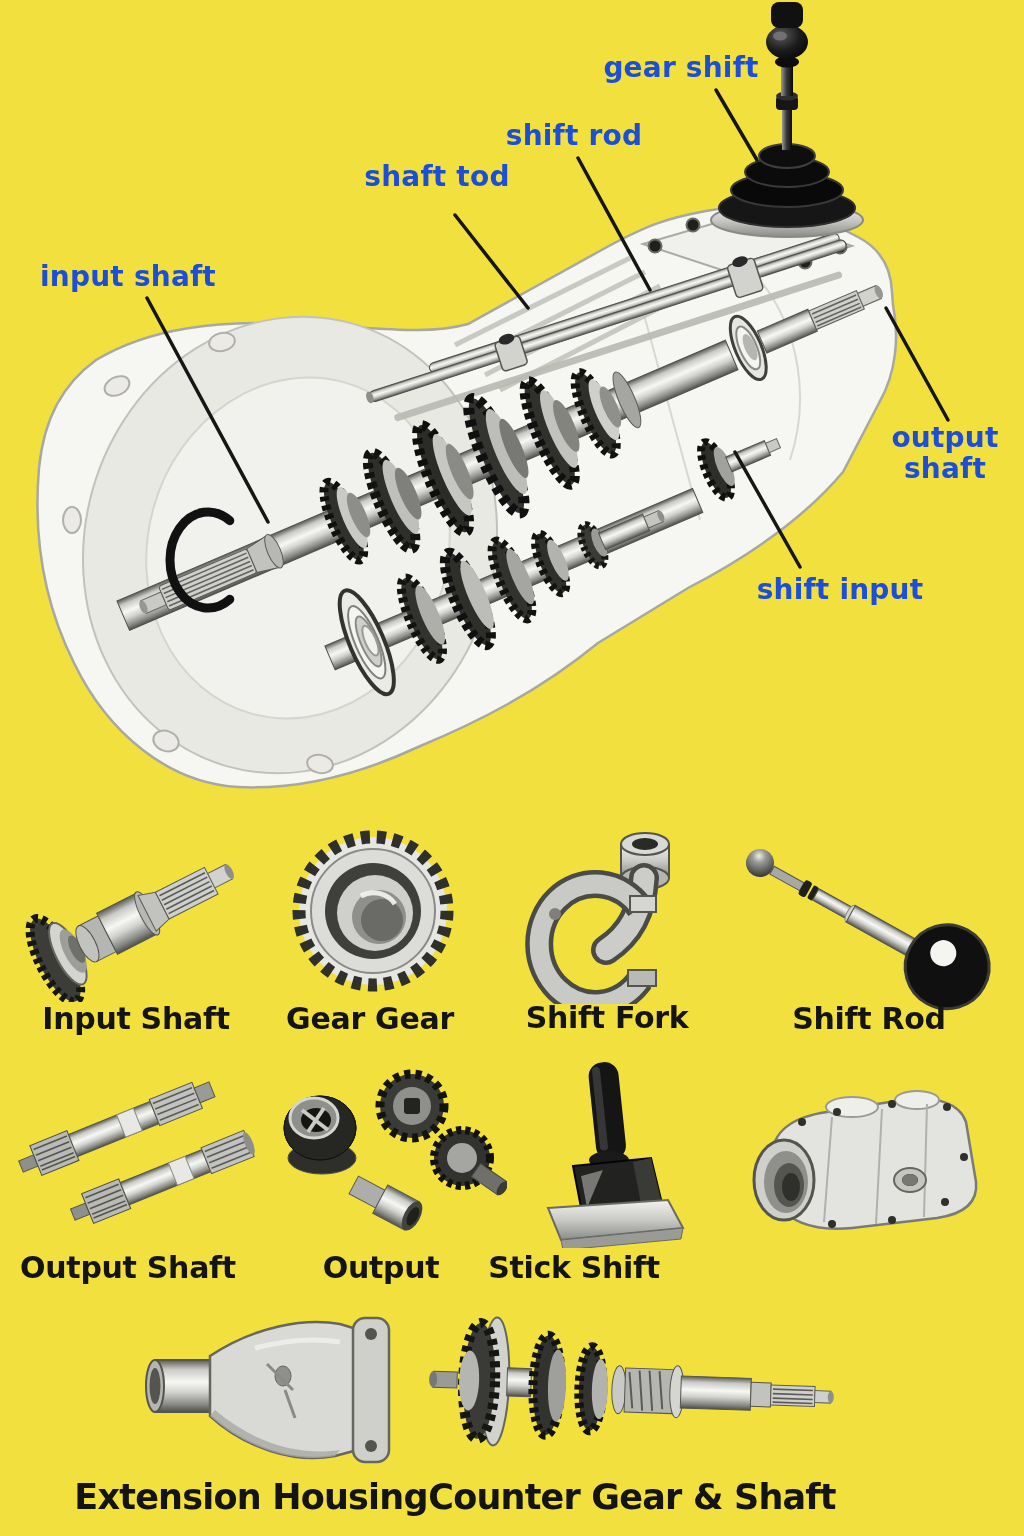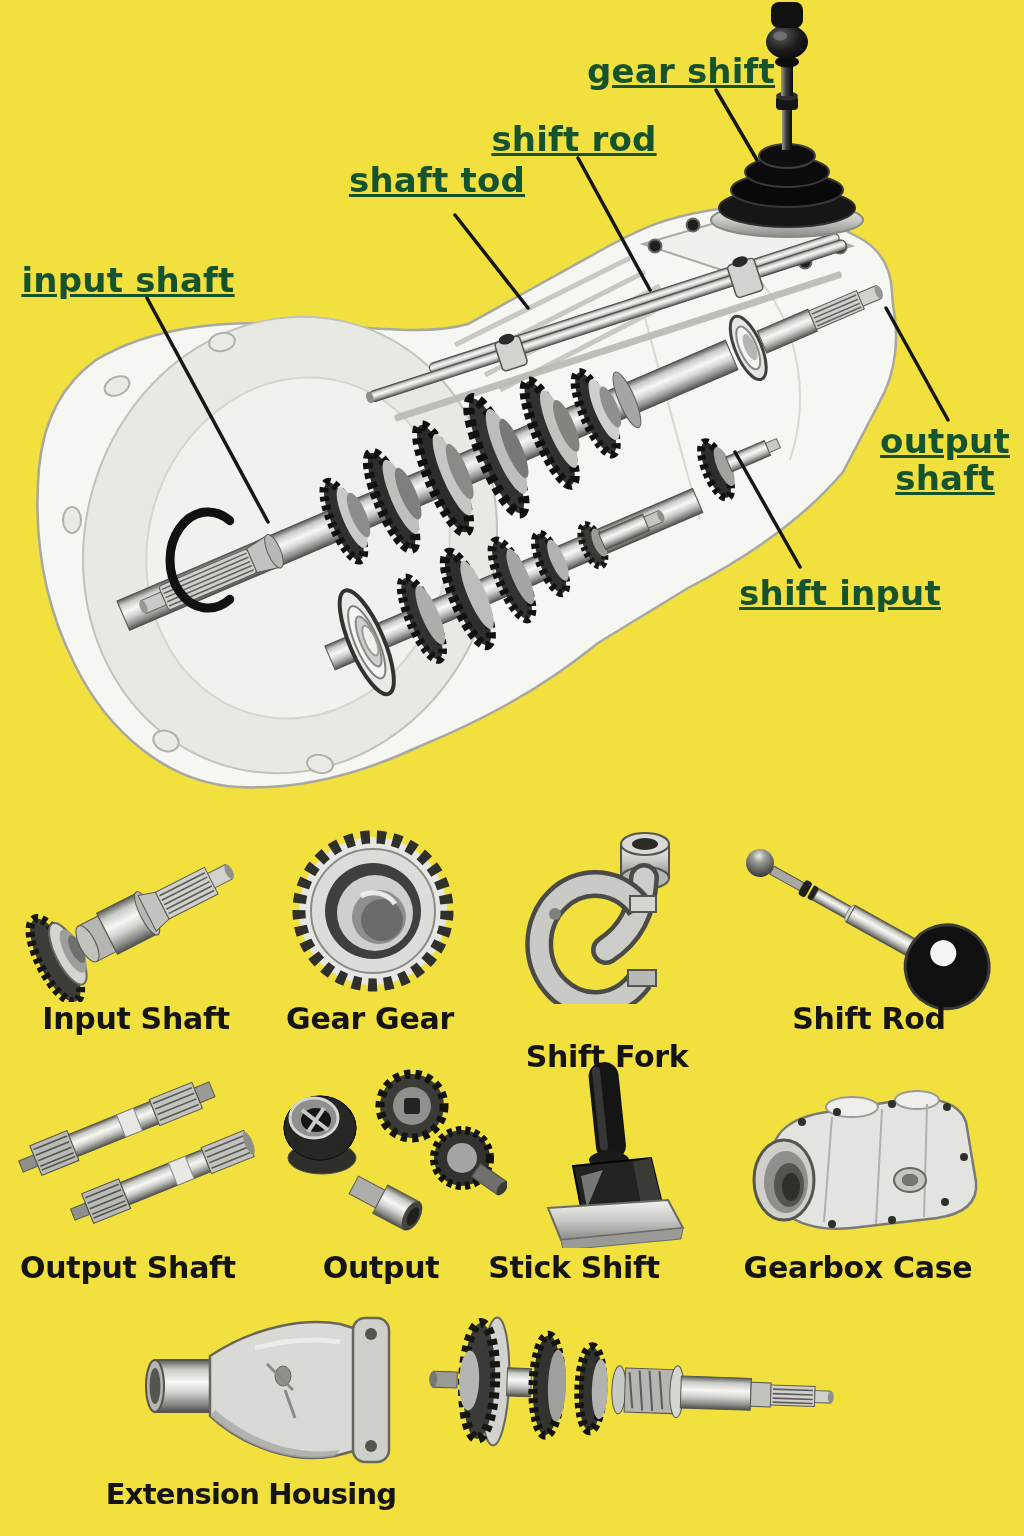--- a/index.html
+++ b/index.html
@@ -4,30 +4,30 @@
 <style>
   html,body{margin:0;padding:0;background:#d8d8d8;}
   .canvas{
     position:relative;width:1024px;height:1536px;overflow:hidden;
     background:#F1E03E;
     font-family:"DejaVu Sans","Liberation Sans",sans-serif;
   }
   .canvas svg{position:absolute;}
   .callout{
     position:absolute;transform:translateX(-50%);
-    font-weight:700;font-size:34px;color:#14532d;
-    white-space:nowrap;letter-spacing:.2px;line-height:1.1;text-decoration:underline;
+    font-weight:700;font-size:28px;color:#1d4ed8;
+    white-space:nowrap;letter-spacing:.2px;line-height:1.1;
   }
   .callout.wrap{white-space:normal;width:132px;text-align:center;}
   .part-label{
     position:absolute;transform:translateX(-50%);
     font-weight:700;font-size:30px;color:#141414;
     white-space:nowrap;letter-spacing:-.3px;
   }
-  .part-label.cond{font-size:29px;letter-spacing:-.8px;}
+  .part-label.cond{font-size:35px;letter-spacing:-.8px;}
 </style>
 </head>
 <body>
 
 <div class="canvas" style="background: rgb(241, 224, 62);">
 
   <svg style="left:0;top:0" width="1024" height="820" viewBox="0 0 1024 820">
     <defs>
       <linearGradient id="axMetal" x1="0" y1="0" x2="0" y2="1">
         <stop offset="0" stop-color="#5a5a56"></stop>
@@ -397,21 +397,21 @@
       <rect x="336" y="74" width="20" height="24" fill="#c2c2be" stroke="#55554f"></rect>
       <rect x="356" y="76" width="44" height="20" fill="#cfcfcb" stroke="#5a5a56"></rect>
       <path d="M 358 80 H 398 M 358 84.5 H 398 M 358 89 H 398 M 358 93 H 398" stroke="#5a5a56" stroke-width="1.6"></path>
       <rect x="400" y="80" width="16" height="12" fill="#d0d0cc" stroke="#66665f"></rect>
       <ellipse cx="416" cy="86" rx="3" ry="6" fill="#8e8e8a"></ellipse>
     </g>
   </svg>
 
   <div class="part-label" style="left:136px;top:1001px">Input Shaft</div>
   <div class="part-label" style="left:370px;top:1001px">Gear Gear</div>
-  <div class="part-label" style="left:607px;top:1039px">Shift Fork</div>
+  <div class="part-label" style="left:607px;top:1000px">Shift Fork</div>
   <div class="part-label" style="left:869px;top:1001px">Shift Rod</div>
   <div class="part-label" style="left:128px;top:1250px">Output Shaft</div>
   <div class="part-label" style="left:381px;top:1250px">Output</div>
   <div class="part-label" style="left:574px;top:1250px">Stick Shift</div>
-  <div class="part-label" style="left:858px;top:1250px">Gearbox Case</div>
   <div class="part-label cond" style="left:251px;top:1477px">Extension Housing</div>
+  <div class="part-label cond" style="left:632px;top:1477px">Counter Gear &amp; Shaft</div>
 
 </div>
 
 </body></html>

